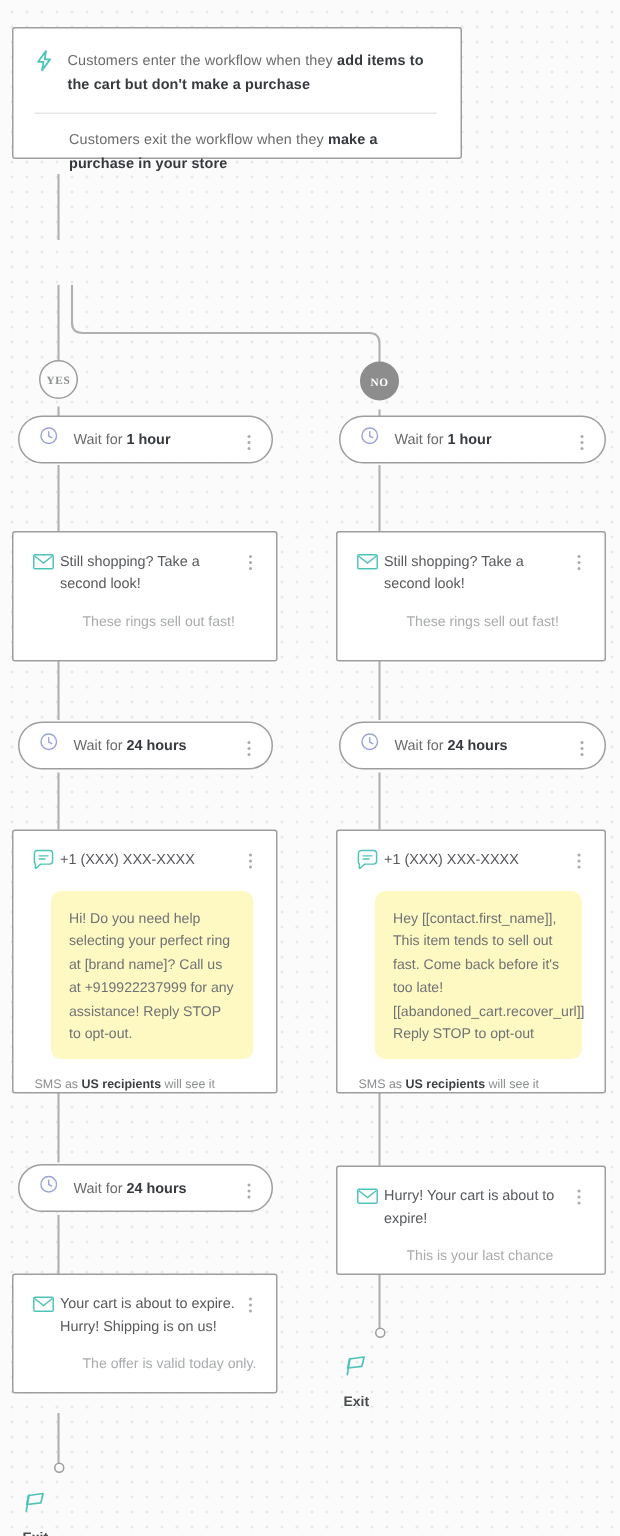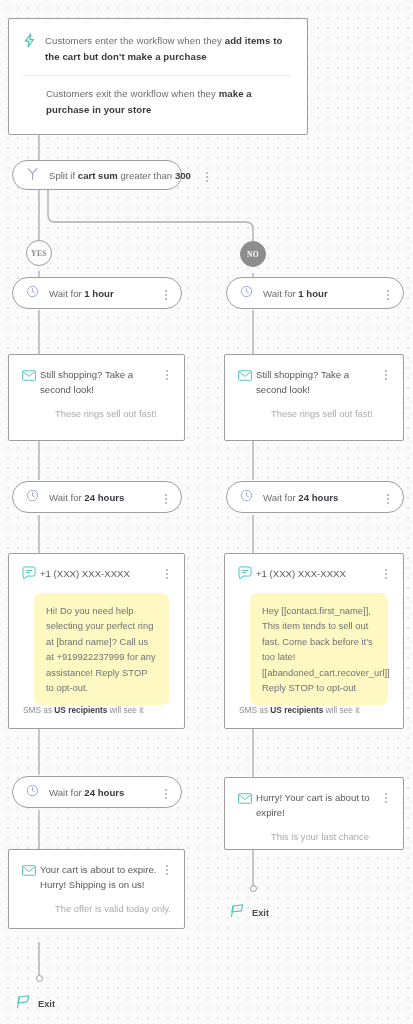--- a/index.html
+++ b/index.html
@@ -29,21 +29,21 @@
   }
   .node.rect { border-radius: 2px; }
   .node.pill {
     border-radius: 22px;
     border-color: #9e9e9e;
     display: flex; align-items: center;
   }
 
   
   .trigger {
-    left: 8px; top: 18px; width: 300px; height: 117px;
+    left: 8px; top: 18px; width: 300px; height: 88px;
     padding: 14px 16px 12px 14px;
   }
   .trig-row { display: flex; gap: 9px; align-items: flex-start; }
   .trig-text {
     font-size: 9.6px; line-height: 15.5px; color: #6b6b6b;
     letter-spacing: .01em;
   }
   .trig-text b { color: #36393d; font-weight: 700; }
   .trig-div { height: 1px; background: #e6e6e6; margin: 11px 0 10px 0; }
   .trig-block2 { padding-left: 23px; }
@@ -68,21 +68,21 @@
     margin-left: 33px; margin-top: 9px;
     font-size: 9.4px; line-height: 15px; color: #a9abad;
   }
   .sms-bubble {
     margin-left: 12px; margin-top: 9px; margin-right: 4px;
     background: #fef9c3; border-radius: 7px;
     padding: 10px 12px;
     font-size: 9.4px; line-height: 15.4px; color: #6f7275;
   }
   .sms-foot {
-    margin-left: 1px; 
+    margin-left: 1px; margin-top: 11px;
     font-size: 8.3px; color: #8c8e90;
   }
   .sms-foot b { color: #3c3f42; font-weight: 700; }
 
   
   .kebab {
     width: 12px; flex: 0 0 12px;
     display: flex; flex-direction: column; align-items: center;
     gap: 2px; padding-top: 3px; cursor: pointer;
   }
@@ -94,21 +94,21 @@
     width: 26px; height: 26px; border-radius: 50%;
     display: flex; align-items: center; justify-content: center;
     font-size: 7.5px; font-weight: 700; letter-spacing: .06em; font-family: Liberation Serif, serif;
   }
   .badge.yes { background: #fcfcfc; border: 1px solid #9e9e9e; color: #8b8d8f; }
   .badge.no  { background: #8d8d8d; border: 1px solid #8d8d8d; color: #ffffff; }
 
   
   .exit {
     position: absolute; z-index: 4;
-    display: flex; align-items: center; gap: 6px;
+    display: flex; align-items: center; gap: 6px; flex-direction: column;
   }
   .exit-label { font-size: 9.3px; font-weight: 700; color: #4a4d50; }
   .endpoint {
     position: absolute; z-index: 4;
     width: 7px; height: 7px; border-radius: 50%;
     background: #fbfbfb; border: 1.4px solid #9b9d9f;
   }
 
   .icon { flex: 0 0 auto; display: block; }
 </style>
@@ -155,35 +155,20 @@
       </div>
     </div>
     <div class="trig-div"></div>
     <div class="trig-block2">
       <div class="trig-text">
         <span>Customers exit the workflow when they </span><b>make a purchase in your store</b>
       </div>
     </div>
   </div>
 
-  <div class="node pill" style="left:12px; top:160px; width:170px; height:30px;">
-    <div class="pill-inner">
-      <span class="icon">
-        <svg width="13" height="13" viewBox="0 0 13 13">
-          <path d="M6.5 12.2 V6.4 M6.5 6.4 L2.1 1.6 M6.5 6.4 L10.9 1.6" fill="none" stroke="#9aa2d8" stroke-width="1.1" stroke-linecap="round"></path>
-        </svg>
-      </span>
-      <span class="pill-label"><span>Split if </span><b>cart sum</b><span> greater than </span><b>300</b></span>
-      <span class="kebab">
-          <i></i>
-          <i></i>
-          <i></i>
-        </span>
-    </div>
-  </div>
 
   <div class="badge yes" style="left:26px; top:240px;">
     <span>YES</span>
   </div>
   <div class="badge no" style="left:240px; top:241px;">
     <span>NO</span>
   </div>
 
   <div class="node pill" style="left:12px; top:277px; width:170px; height:32px;">
     <div class="pill-inner">

